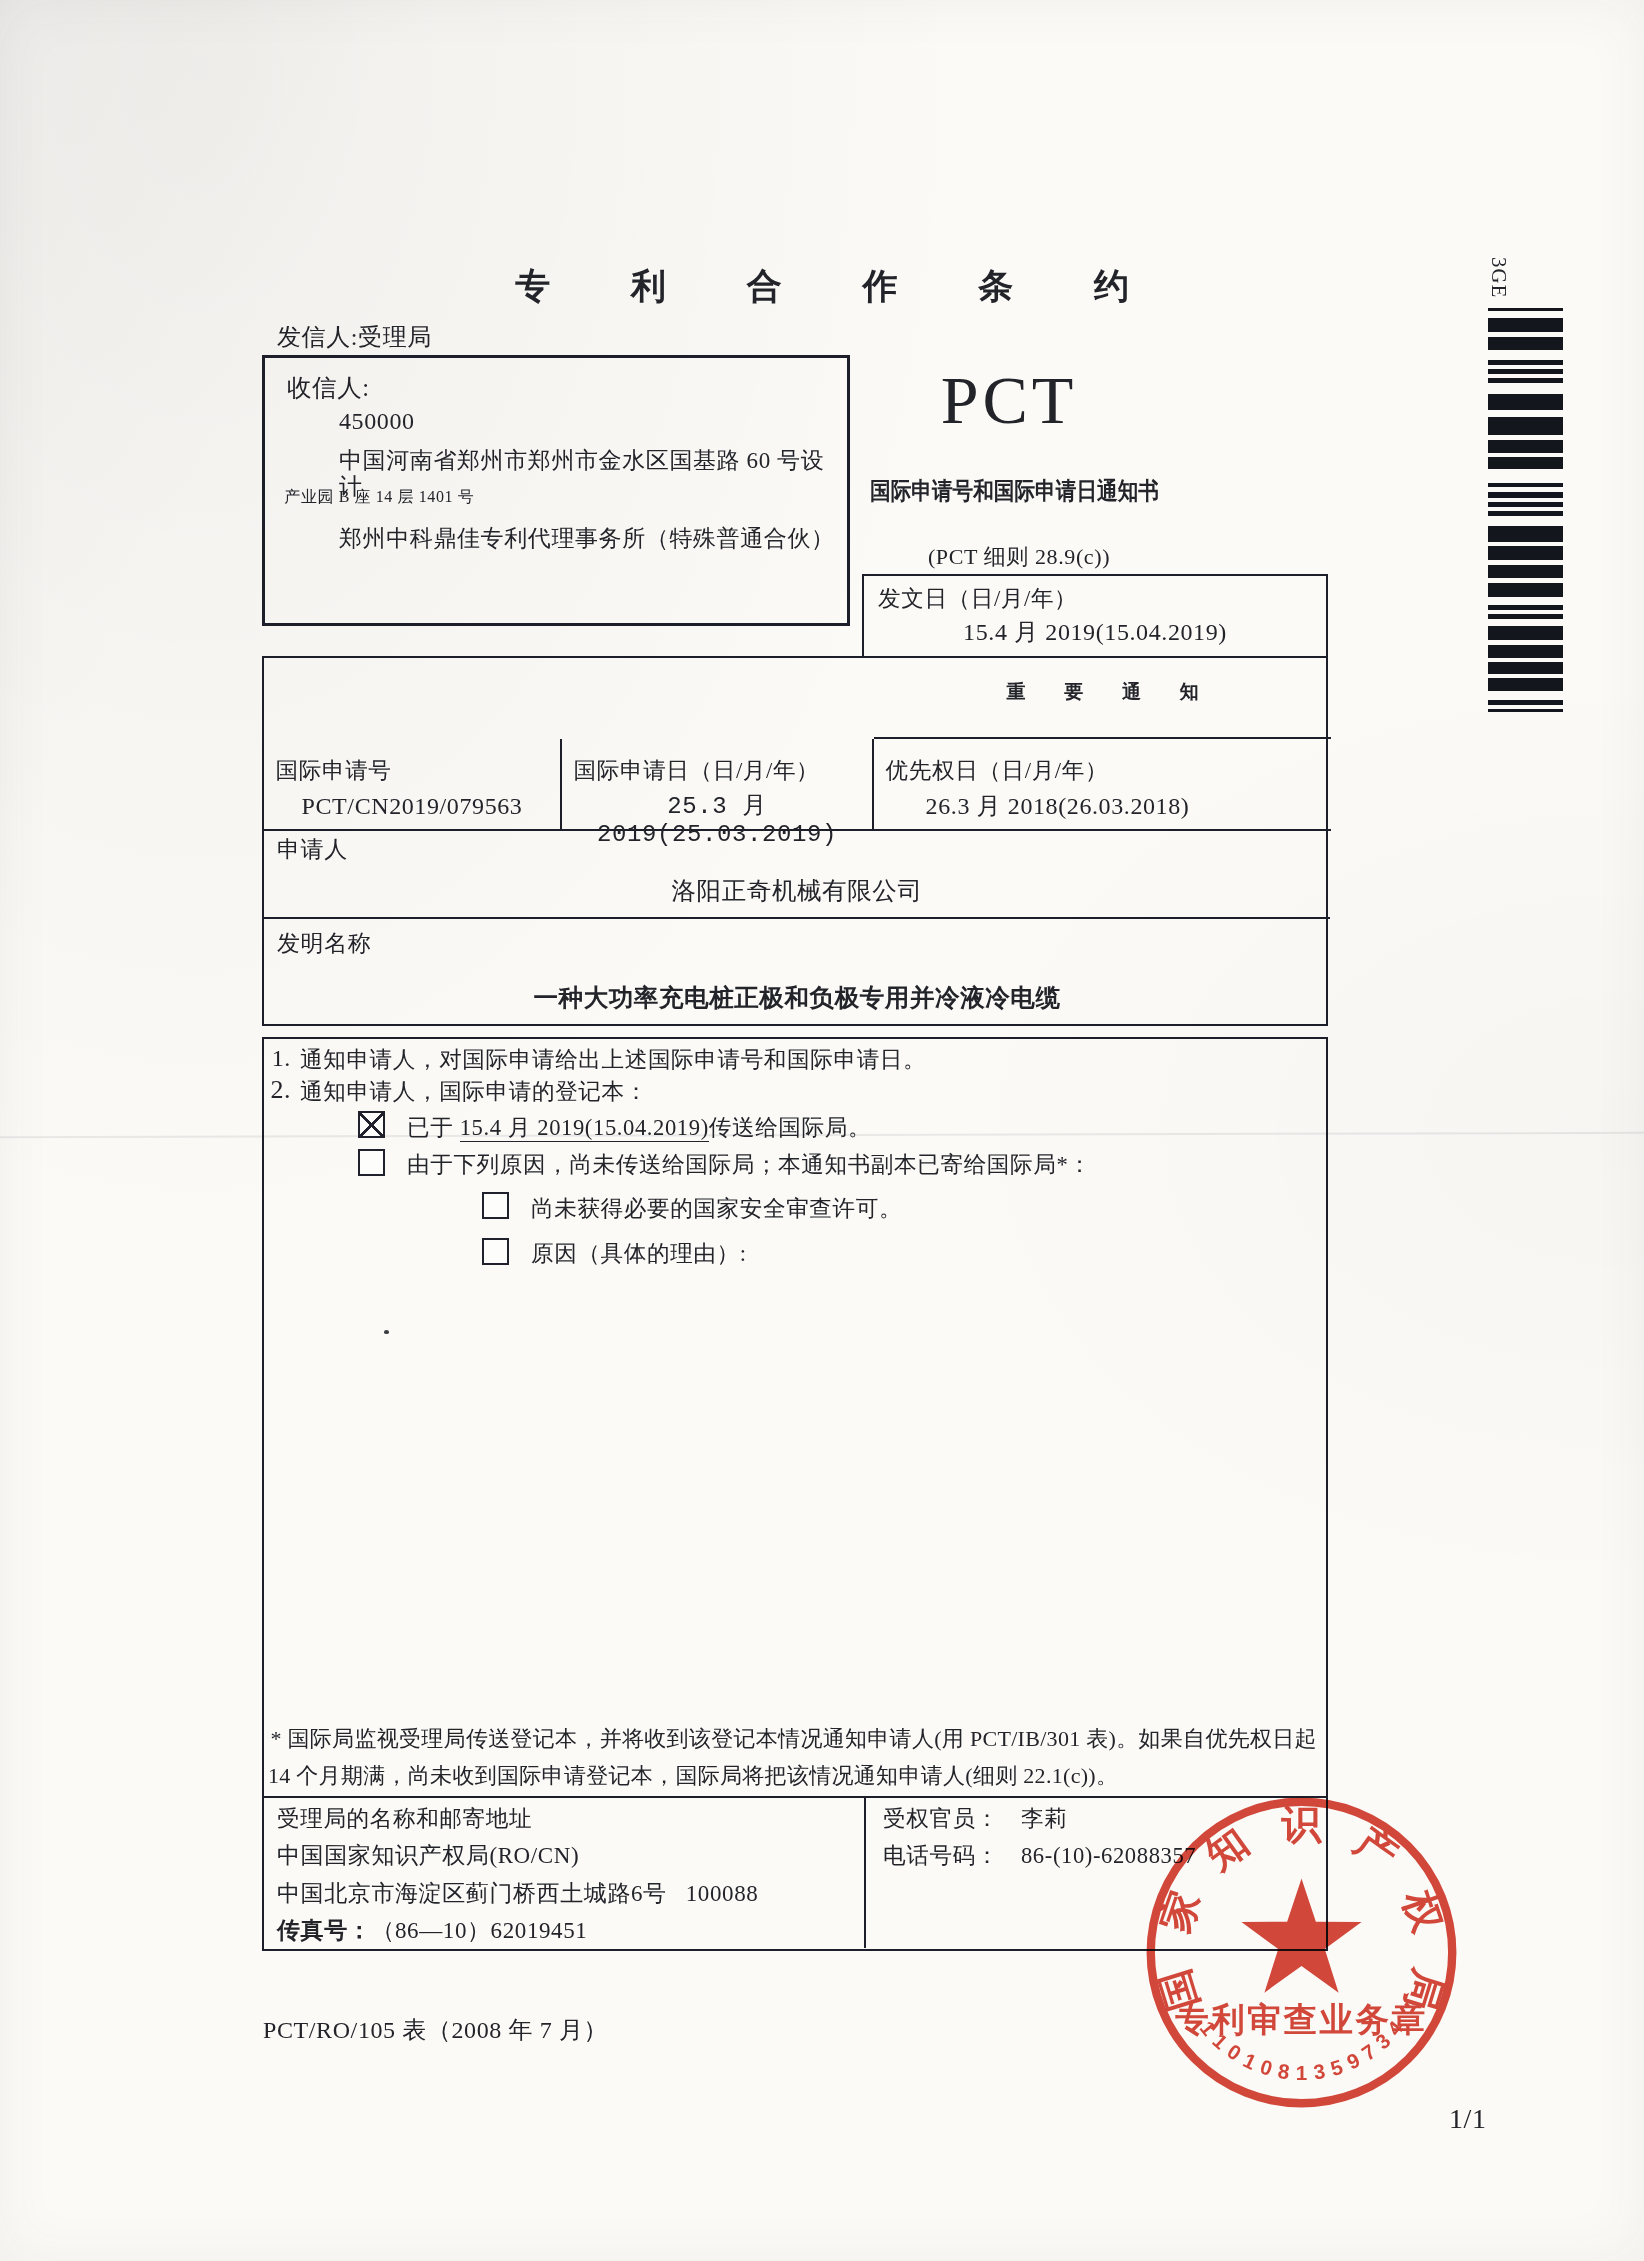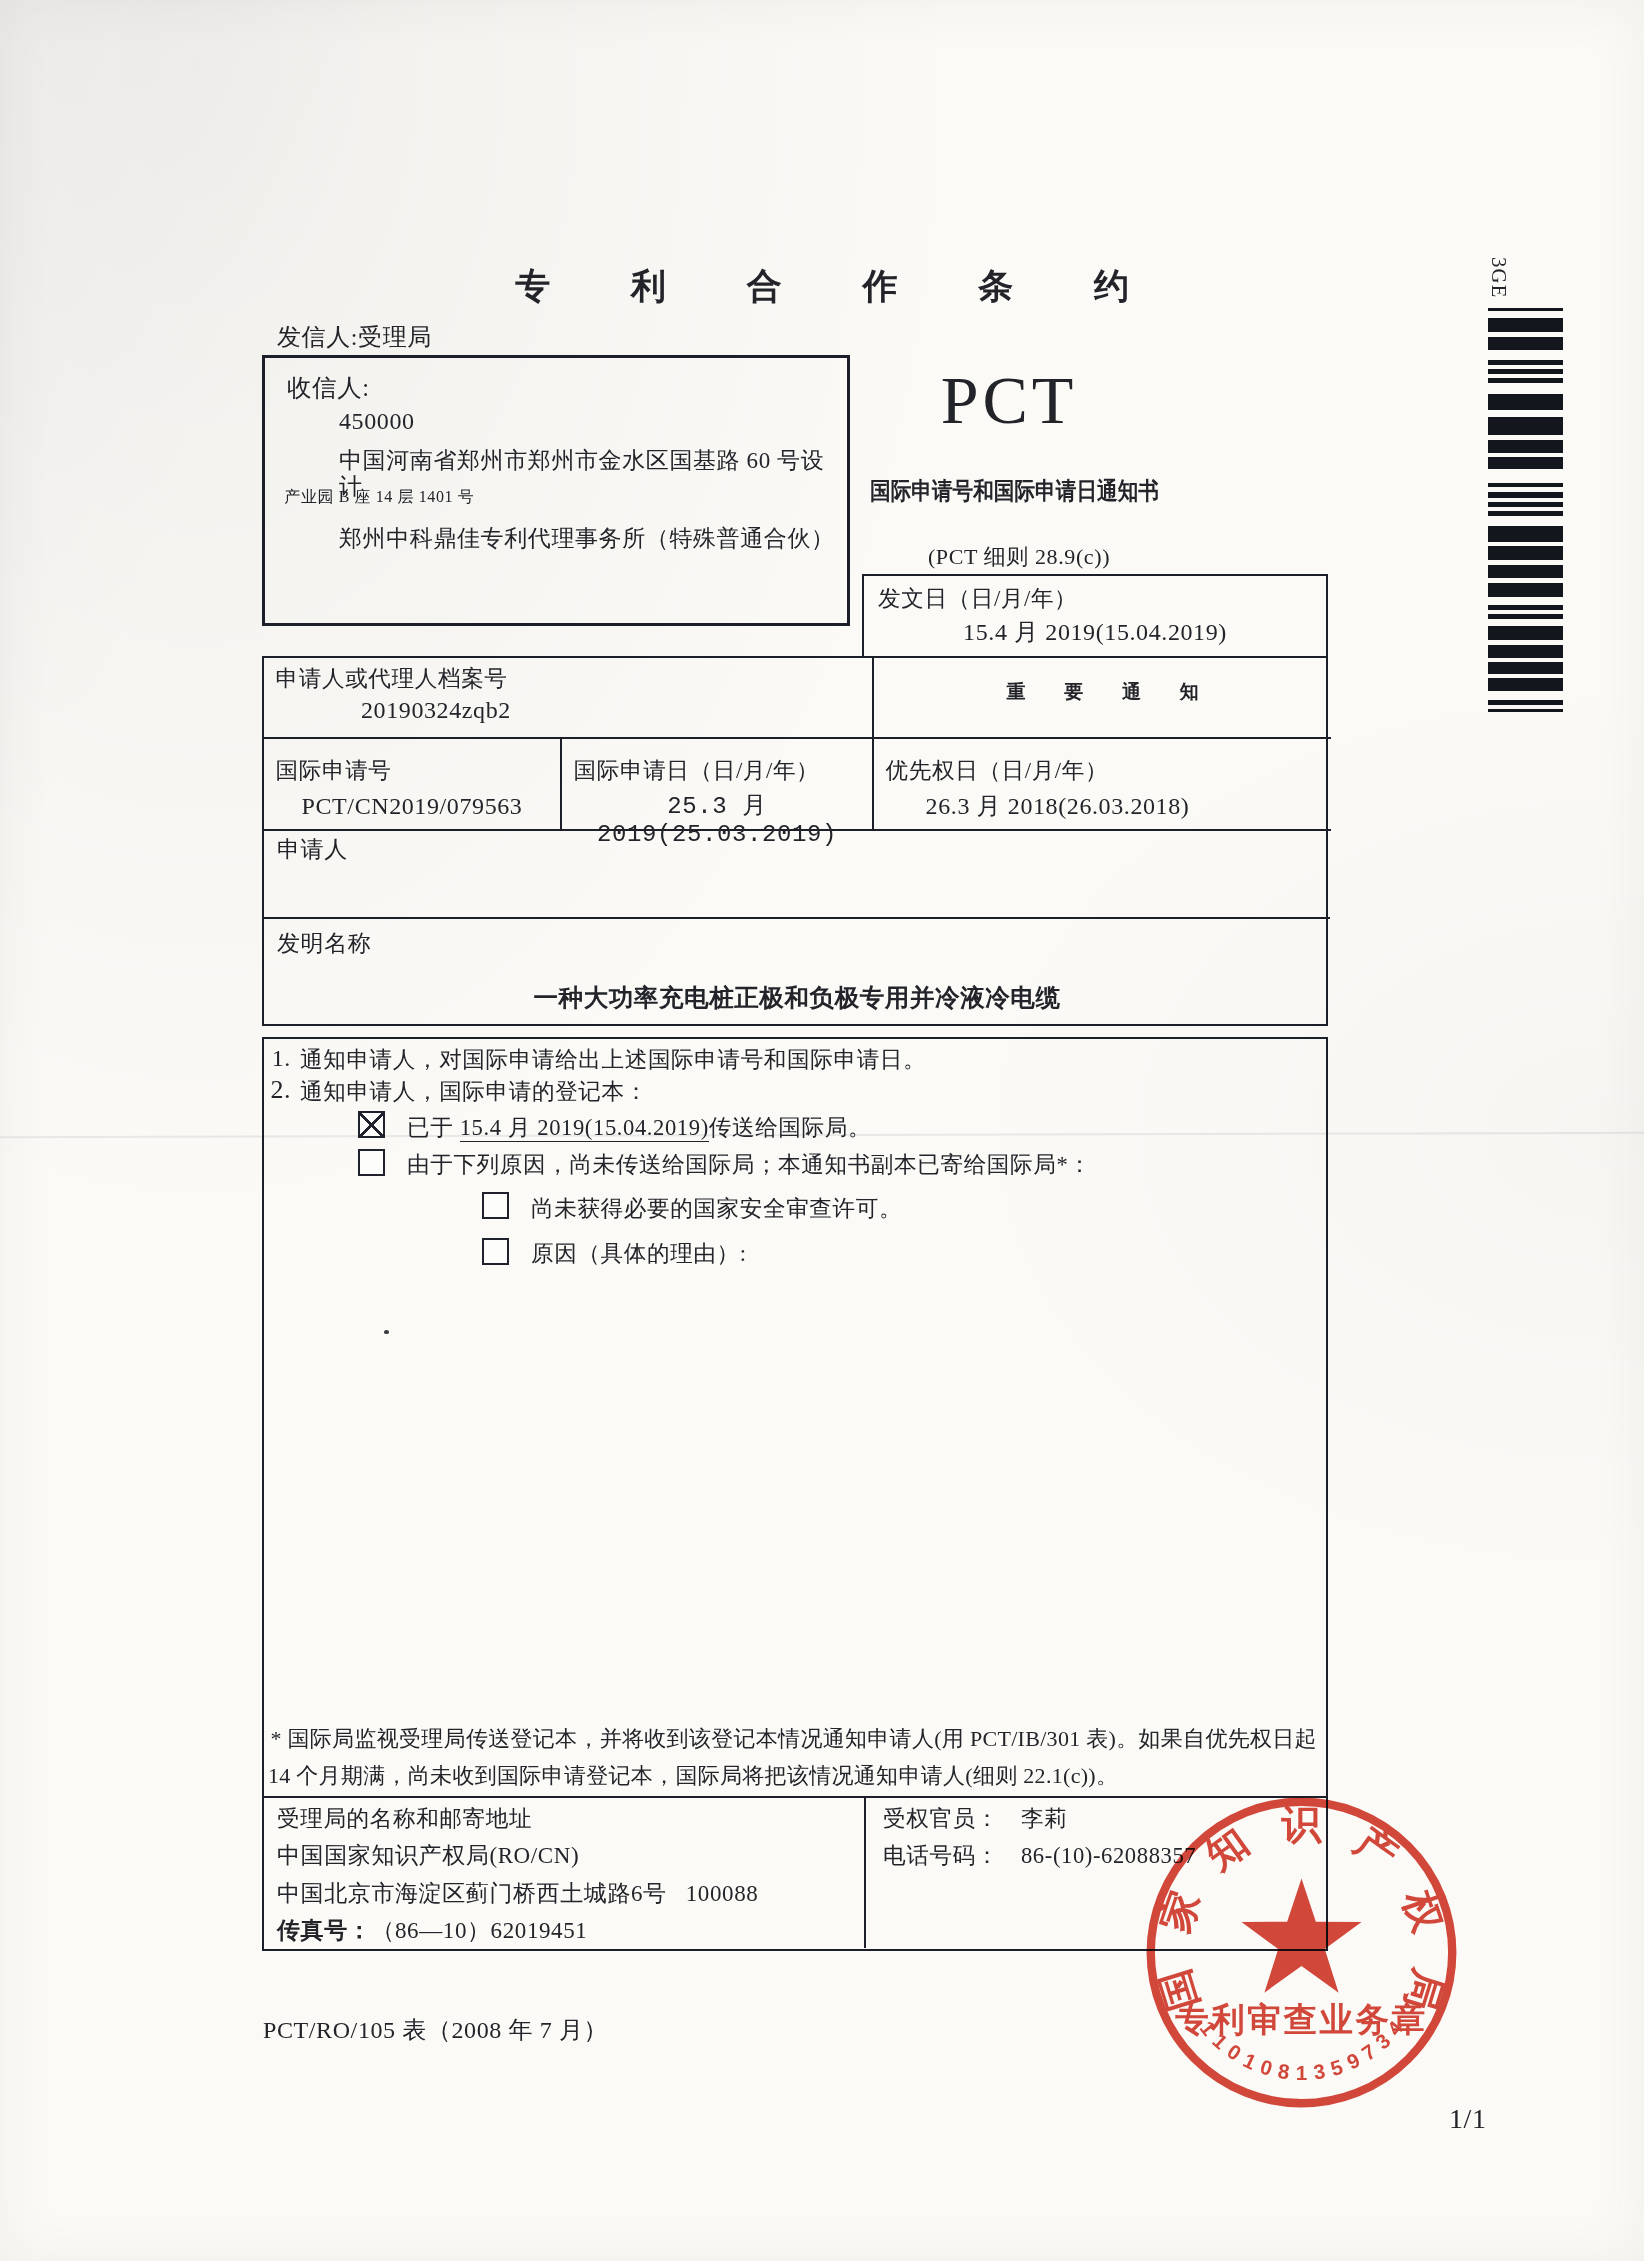--- a/index.html
+++ b/index.html
@@ -63,43 +63,40 @@
   <div class="abs notice-title" style="left:870px; top:475px;">国际申请号和国际申请日通知书</div>
   <div class="abs ctr lbl" style="left:890px; top:544px; width:258px; font-size:22px;">(PCT 细则 28.9(c))</div>
 
   <div class="box" style="left:862px; top:574px; width:466px; height:84px; border-bottom:none;">
     <span class="abs lbl" style="left:14px; top:10.3px;">发文日（日/月/年）</span>
     <span class="abs val ctr" style="left:0; top:43px;">15.4 月 2019(15.04.2019)</span>
   </div>
 
   <div class="box" style="left:262px; top:656px; width:1066px; height:370px;">
 
-    <div class="cell br bb" style="left:0; top:0; width:610px; height:81px;">
-      <span class="abs lbl" style="left:11.6px; top:7.7px;">申请人或代理人档案号</span>
-      <span class="abs val" style="left:97px; top:39px;">20190324zqb2</span>
-    </div>
     <div class="cell bb" style="left:610px; top:0; width:457px; height:81px;">
       <div class="abs ctr imp" style="left:0; top:20.6px;">重 要 通 知</div>
     </div>
 
     <div class="cell br bb" style="left:0; top:81px; width:298px; height:92px;">
       <span class="abs lbl" style="left:11.6px; top:19.3px;">国际申请号</span>
       <span class="abs val ctr" style="left:0; top:54px;">PCT/CN2019/079563</span>
     </div>
     <div class="cell br bb" style="left:298px; top:81px; width:312px; height:92px;">
       <span class="abs lbl" style="left:11.6px; top:19.3px;">国际申请日（日/月/年）</span>
       <span class="abs val ctr" style="left:0; top:54px;font-family:Liberation Mono, monospace;">25.3 月 2019(25.03.2019)</span>
     </div>
     <div class="cell bb" style="left:610px; top:81px; width:457px; height:92px;">
       <span class="abs lbl" style="left:11.6px; top:19.3px;">优先权日（日/月/年）</span>
       <span class="abs val ctr" style="left:0; top:54px; padding-right:90px; box-sizing:border-box;">26.3 月 2018(26.03.2018)</span>
     </div>
 
     <div class="cell bb" style="left:0; top:173px; width:1066px; height:88px;">
       <span class="abs lbl" style="left:13px; top:6.4px; font-size:23px;">申请人</span>
+      <span class="abs val ctr" style="left:0; top:46px; font-size:24.5px;">洛阳正奇机械有限公司</span>
     </div>
 
     <div class="cell" style="left:0; top:260px; width:1066px; height:110px;">
       <span class="abs lbl" style="left:13px; top:13px; font-size:23px;">发明名称</span>
       <span class="abs val ctr" style="left:0; top:66px; font-size:24.5px; font-weight:700;">一种大功率充电桩正极和负极专用并冷液冷电缆</span>
     </div>
   </div>
 
   <div class="box" style="left:262px; top:1037px; width:1066px; height:760px; border-bottom:none;">
     <span class="abs val" style="left:7.7px; top:6.4px; font-size:24px;">1.</span>

